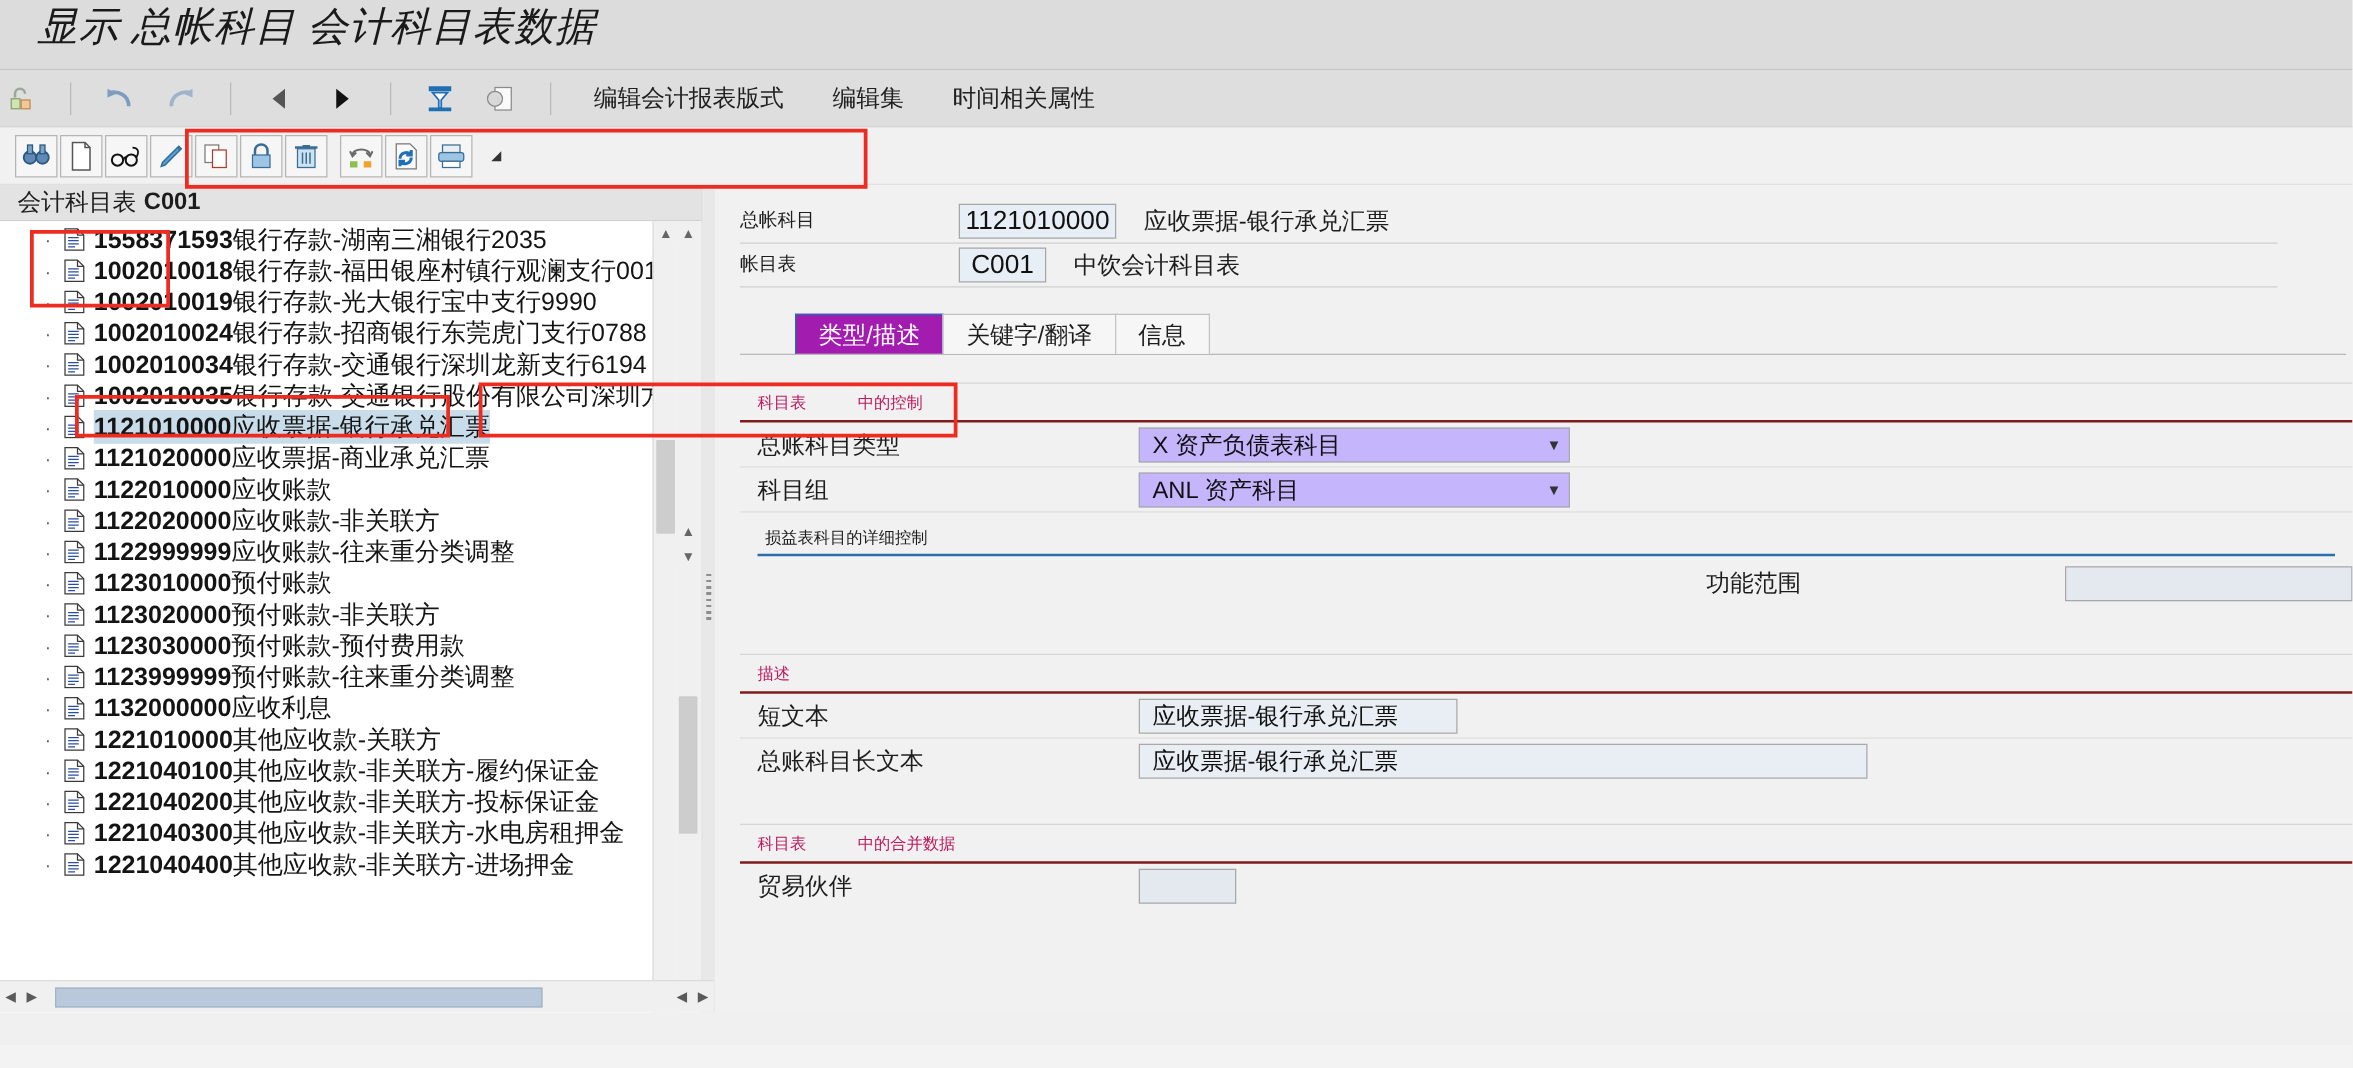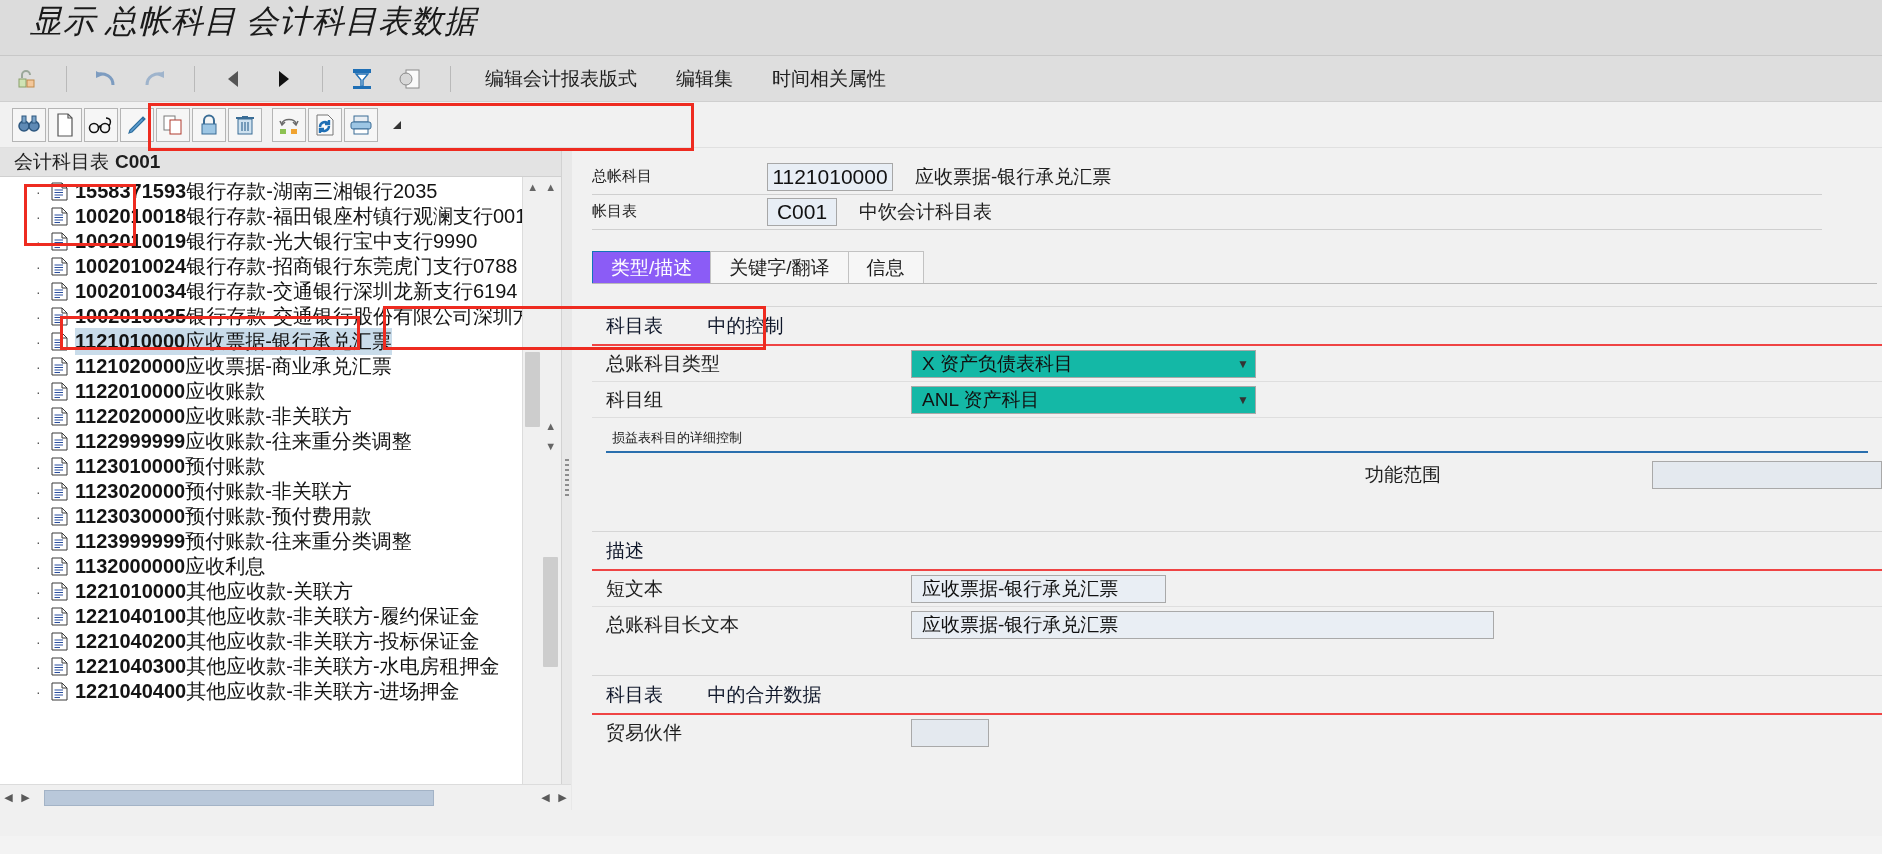--- a/index.html
+++ b/index.html
@@ -21,21 +21,21 @@
   .titlebar .ttl{
     font-family:"Liberation Serif","DejaVu Serif",serif;
     font-style:italic; font-size:32px; font-weight:400; color:#1a1a1a;
     letter-spacing:1px;
   }
 
   
   .functionbar{
     height:46px; background:#dedede;
     border-bottom:1px solid #cfcfcf;
-    display:flex; align-items:center; padding-left:10px; gap:15px;
+    display:flex; align-items:center; gap:15px;
   }
   .fb-sep{ width:1px; height:26px; background:#b9b9b9; margin:0 7px; }
   .fb-ico{
     width:34px; height:34px; display:flex; align-items:center; justify-content:center;
   }
   .fb-txt{
     font-size:19px; color:#202020; padding:4px 12px; white-space:nowrap;
   }
 
   
@@ -152,44 +152,44 @@
   
   .tabstrip{
     display:flex; align-items:flex-end; margin:22px 0 0 20px; height:32px;
     border-bottom:1px solid #b9b9b9; width:1285px;
   }
   .tab{
     height:32px; padding:0 18px; display:flex; align-items:center;
     font-size:19px; background:#f6f6f6; border:1px solid #c2c2c2;
     border-bottom:none; color:#1d1d1d; margin-right:-1px;
   }
-  .tab.active{ background:#8b5cf6; color:#fff; border-color:#1274b8; }
+  .tab.active{ background:#a21caf; color:#fff; border-color:#1274b8;margin-left:44px; }
 
   .tabcontent{ margin-left:20px; width:1290px; }
 
   .grp{
     margin-top:22px; background:#f1f1f1;
     border-top:1px solid #d6d6d6;
   }
   .grp-title{
-    font-size:19px; color:#0f172a; padding:6px 0 5px 14px;
-    border-bottom:2px solid #ef4444;
+    font-size:13px; color:#be185d; padding:6px 0 5px 14px;
+    border-bottom:2px solid #7f1d1d;
   }
   .grp-title .sp{ display:inline-block; width:34px; }
 
   .frow{
     display:flex; align-items:center; height:36px;
     border-bottom:1px solid #dedede; padding-left:14px;
   }
   .frow.nb{ border-bottom:none; }
   .f-lbl{ width:305px; font-size:19px; color:#1d1d1d; }
   .f-lbl.ind{ padding-left:18px; }
 
   .f-select{
-    width:345px; height:28px; background:#14b8a6; border:1px solid #a9a9a9;
+    width:345px; height:28px; background:#c4b5fd; border:1px solid #a9a9a9;
     display:flex; align-items:center; justify-content:space-between;
     padding:1px 6px 0 10px; font-size:19px; color:#111;
   }
   .f-select .chev{ color:#333; font-size:12px; }
   .f-input{
     height:28px; background:#e9eef4; border:1px solid #a9a9a9;
     display:flex; align-items:center; padding:0 10px; font-size:19px; color:#111;
   }
   .f-input.short{ width:78px; }
   .f-input.w230{ width:230px; }

